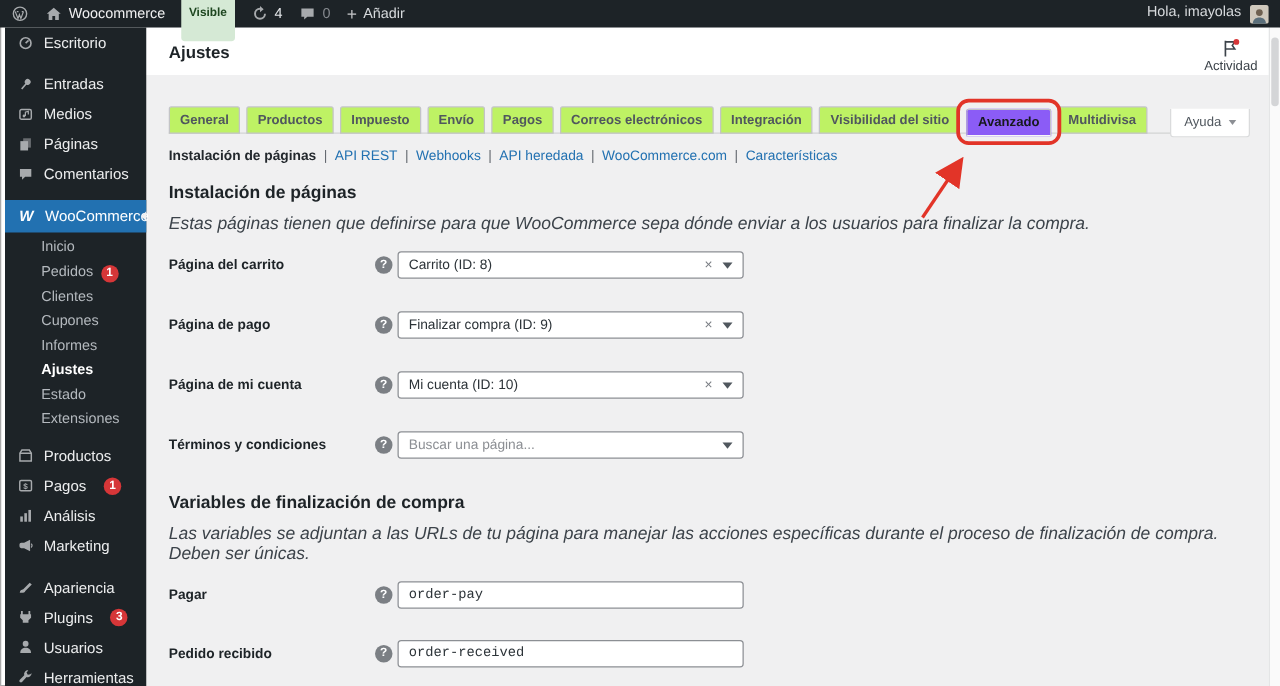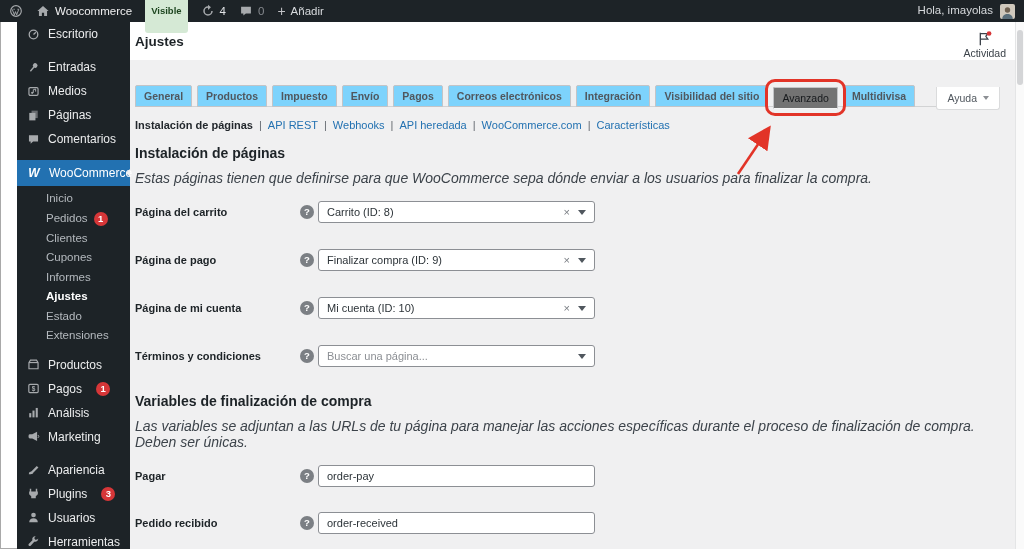--- a/index.html
+++ b/index.html
@@ -21,21 +21,21 @@
   .ab-item svg { width:14px; height:14px; color:#a7aaad; }
   .ab-sitename { color:#f0f0f1; }
   .badge-visible { background:#d5e9d5; color:#1e4620; font-size:9.5px; font-weight:bold;
     padding:17px 6px; border-radius:3px; line-height:1; }
   .ab-count { color:#e2e4e7; }
   .ab-count-dim { color:#85898e; }
   .ab-right { margin-left:auto; display:flex; gap:7px; padding-right:9px; }
   .avatar { width:15px; height:15px; border-radius:2px; overflow:hidden; display:block; }
 
   
-  .sidebar { position:absolute; top:22px; left:17px; bottom:0; width:113px;
+  .sidebar { position:absolute; top:22px; left:4px; bottom:0; width:113px;
     background:#1d2327; z-index:50; }
   .menu-item { display:flex; align-items:center; gap:8px; padding:5px 6px 5px 10px;
     font-size:12px; color:#ecedee; line-height:14px; cursor:pointer; }
   .menu-item svg { width:13px; height:13px; flex:none; color:#a7aaad; }
   .menu-item .woo-letter { width:14px; flex:none; font-weight:bold; font-style:italic;
     font-size:12px; color:#a7aaad; text-align:center; line-height:14px; }
   .menu-sep { height:9px; }
   .menu-item.active-woo { background:#2271b1; color:#fff; position:relative; padding:6px 6px 6px 10px; }
   .menu-item.active-woo svg, .menu-item.active-woo .woo-letter { color:#fff; }
   .active-woo::after { content:""; position:absolute; right:0; top:50%;
@@ -60,25 +60,25 @@
   .content { position:relative; padding:0 36px 0 22px; }
   .help-btn { position:absolute; top:2px; right:24px; background:#fff;
     border:1px solid #dadbdc; border-top:none; border-radius:0 0 3px 3px;
     padding:5px 10px; font-size:10.5px; color:#50575e; display:flex;
     align-items:center; gap:6px; cursor:pointer; }
   .caret-down { width:0; height:0; border-left:3.5px solid transparent;
     border-right:3.5px solid transparent; border-top:4px solid #8c8f94; }
 
   .tabs { margin-top:25px; display:flex; gap:5px; align-items:flex-end;
     border-bottom:1px solid #d2d3d4; }
-  .tab { background:#7dd3fc; border:1px solid #c3c4c7; margin-bottom:-1px;
+  .tab { background:#bef264; border:1px solid #c3c4c7; margin-bottom:-1px;
     padding:4px 8px; font-size:10.5px; font-weight:600; color:#50575e;
     border-radius:2px 2px 0 0; white-space:nowrap; text-decoration:none; cursor:pointer; }
-  .tab.active { background:#737373; border-bottom:1px solid #f6f7f7; color:#16191c;
-    font-weight:normal; }
+  .tab.active { background:#8b5cf6; border-bottom:1px solid #f6f7f7; color:#16191c;
+    font-weight:bold; }
   .tab-wrap { position:relative; display:inline-block; }
   .annot-box { position:absolute; left:-8px; right:-8px; top:-9px; bottom:-10px;
     border:3.5px solid #e23428; border-radius:10px; pointer-events:none; z-index:6; }
   .annot-arrow { position:absolute; left:-42px; top:34px; width:46px; height:56px;
     pointer-events:none; z-index:6; }
 
   .subnav { margin-top:12px; font-size:11px; color:#3c434a; display:flex;
     align-items:center; gap:6px; }
   .subnav-current { font-weight:bold; color:#23282d; }
   .subnav a { color:#2271b1; text-decoration:none; cursor:pointer; }
@@ -98,21 +98,21 @@
   .select2 { width:277px; height:22px; border:1px solid #8c8f94; border-radius:3px;
     background:#fff; display:flex; align-items:center; justify-content:space-between;
     padding:0 8px; font-size:11px; color:#2c3338; cursor:pointer; }
   .sel-right { display:flex; align-items:center; gap:8px; }
   .clear-x { color:#787c82; font-size:11px; line-height:1; cursor:pointer; }
   .sel-caret { width:0; height:0; border-left:4px solid transparent;
     border-right:4px solid transparent; border-top:5px solid #50575e; }
   .placeholder-text { color:#8c8f94; }
   .text-input { width:277px; height:22px; border:1px solid #8c8f94; border-radius:3px;
     background:#fff; padding:0 8px; font-size:11px; color:#2c3338;
-    font-family:Liberation Sans, sans-serif; outline:none; }
+    font-family:Liberation Mono, monospace; outline:none; }
 
   
   .scrollbar { position:absolute; top:0; right:0; bottom:0; width:9px;
     background:#fafafa; border-left:1px solid #e4e5e6; z-index:55; }
   .scroll-thumb { position:absolute; top:8px; right:1px; width:6px; height:55px;
     background:#d4d5d7; border-radius:3px; }
 </style>
 </head>
 <body>
 

